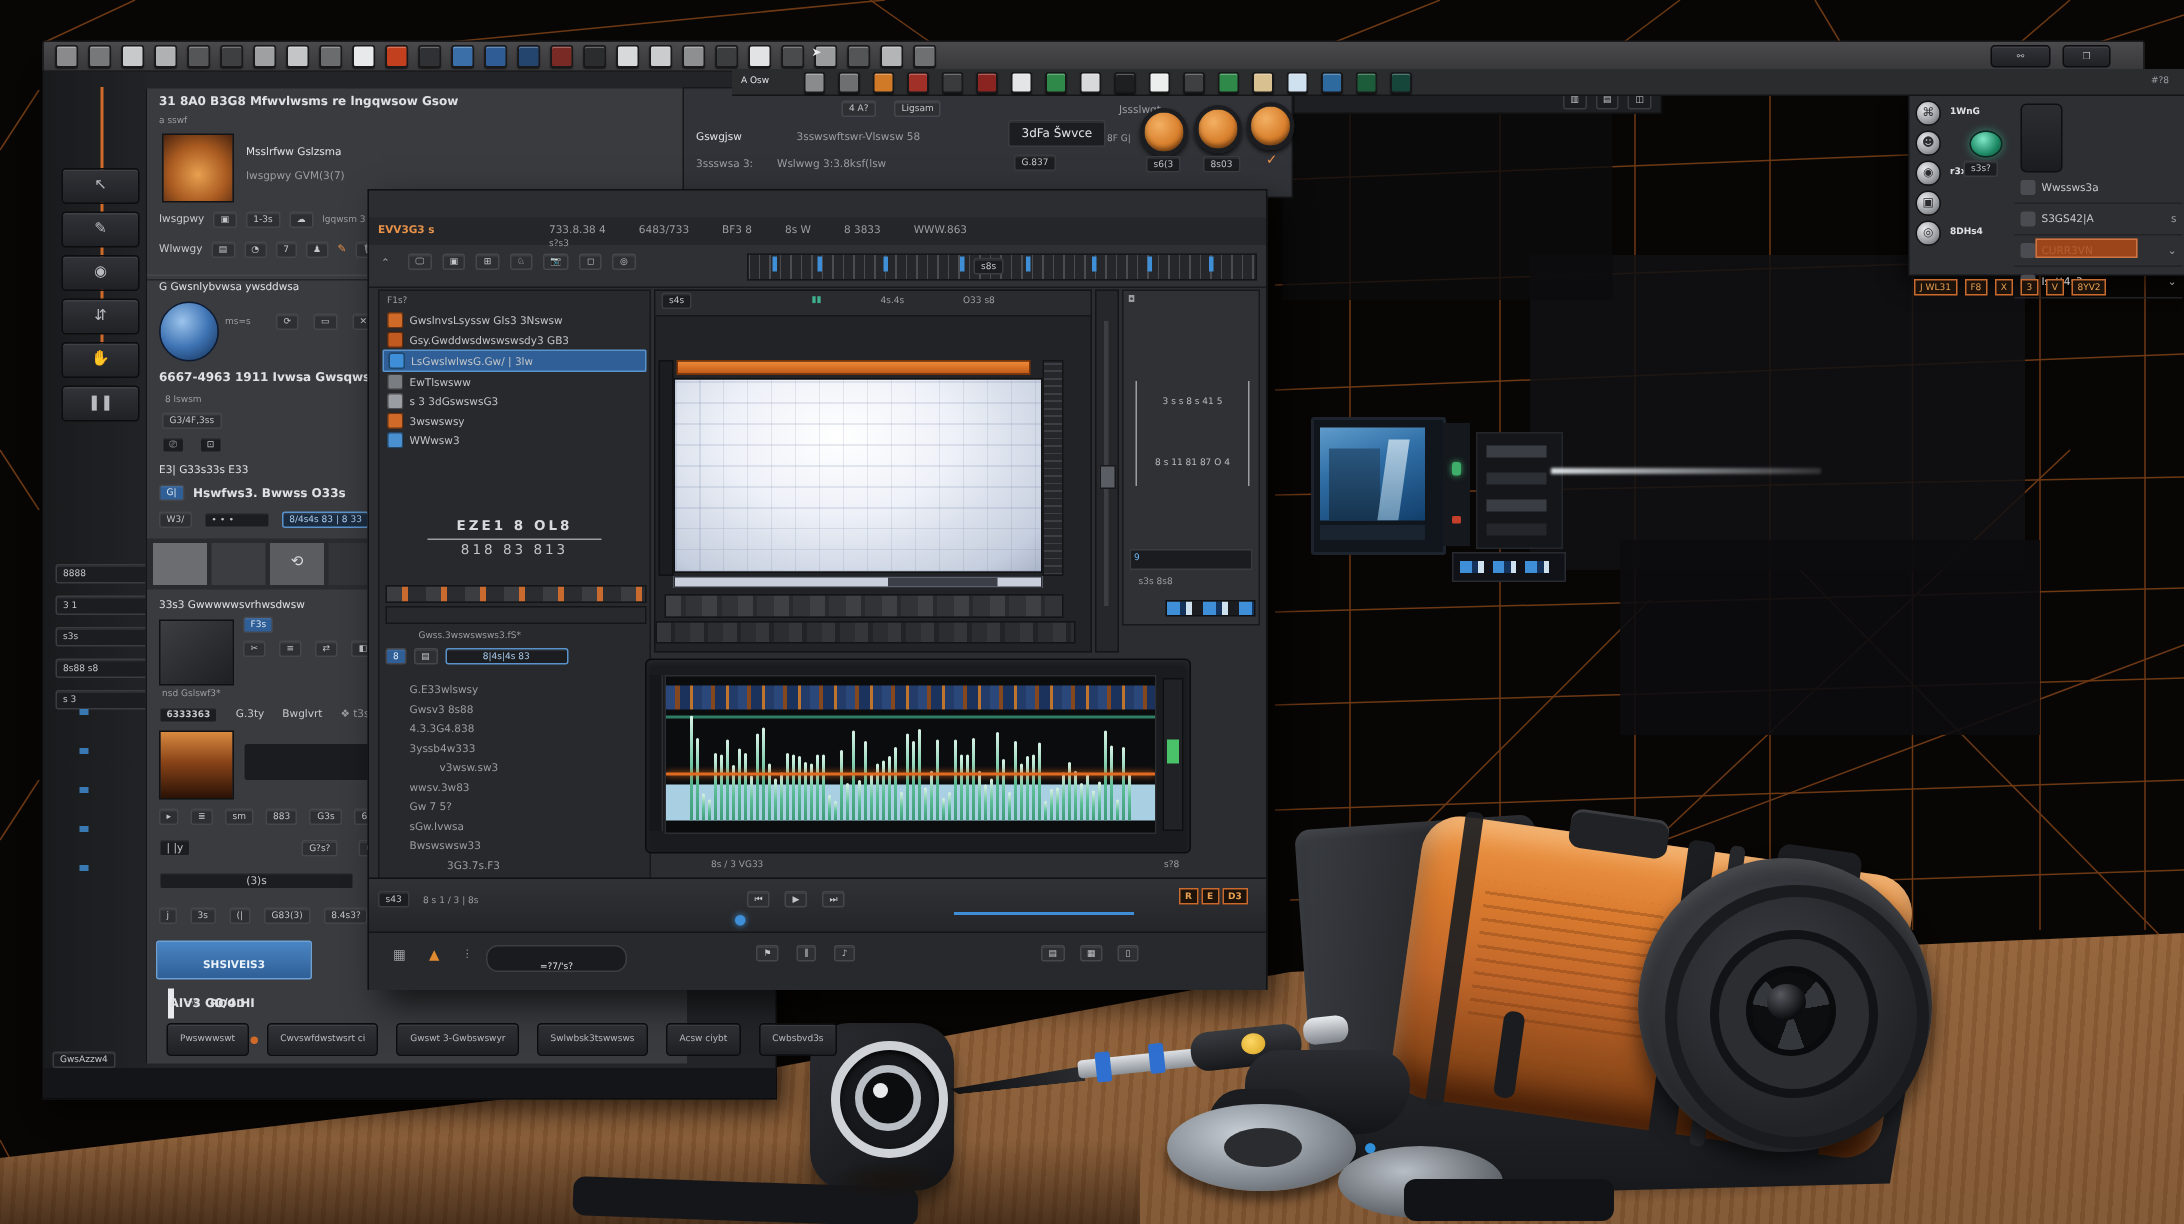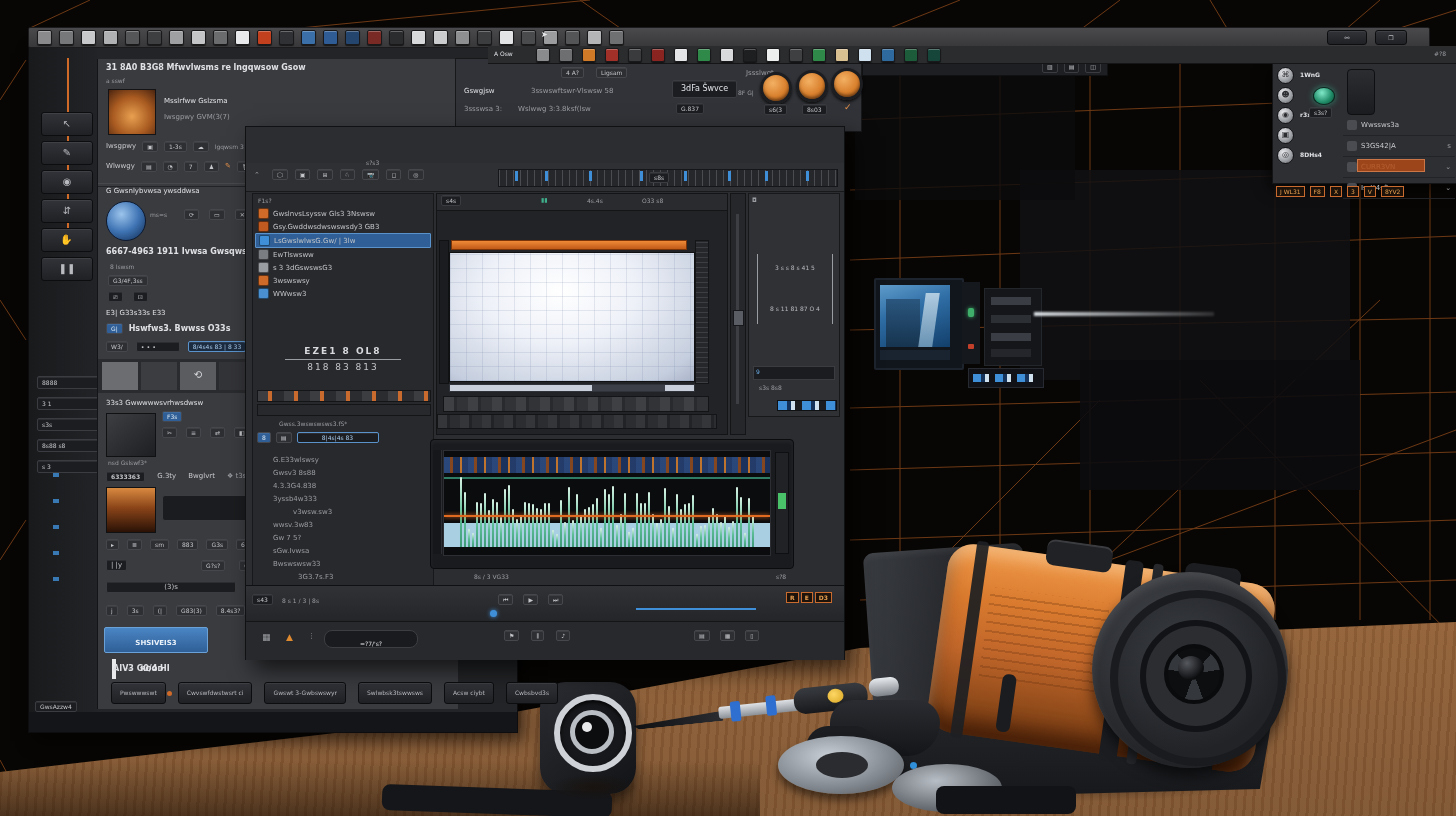--- a/index.html
+++ b/index.html
@@ -497,20 +497,32 @@
   <span class="otab"><i style="font-style:normal;">J WL31</i></span>
       <span class="otab"><i style="font-style:normal;">F8</i></span>
       <span class="otab"><i style="font-style:normal;">X</i></span>
       <span class="otab"><i style="font-style:normal;">3</i></span>
       <span class="otab"><i style="font-style:normal;">V</i></span>
       <span class="otab"><i style="font-style:normal;">8YV2</i></span>
     </div>
 
   <div class="abs" style="left:245px;top:126px;width:598px;height:532px;background:#2c2d31;border:1px solid #101113;z-index:26;box-shadow:8px 10px 22px rgba(0,0,0,.65);">
 
+    <div class="abs" style="left:0;top:18px;width:598px;height:18px;background:#252629;border-bottom:1px solid #17181a;">
+      <span class="abs t7 bold org" style="left:6px;top:4px;">EVV3G3 s</span>
+      <div class="abs" style="left:120px;top:4px;display:flex;gap:22px;">
+
+      <span class="t7 dim"><i style="font-style:normal;">733.8.38 4</i></span>
+          <span class="t7 dim"><i style="font-style:normal;">6483/733</i></span>
+          <span class="t7 dim"><i style="font-style:normal;">BF3 8</i></span>
+          <span class="t7 dim"><i style="font-style:normal;">8s W</i></span>
+          <span class="t7 dim"><i style="font-style:normal;">8 3833</i></span>
+          <span class="t7 dim"><i style="font-style:normal;">WWW.863</i></span>
+        </div>
+    </div>
 
     <div class="abs" style="left:0;top:36px;width:598px;height:28px;background:#2f3034;border-bottom:1px solid #18191b;">
       <span class="abs t7 dim" style="left:8px;top:8px;">⌃</span>
       <div class="abs" style="left:26px;top:6px;display:flex;gap:7px;">
         <span class="chip t6">🖵</span>
         <span class="chip t6">▣</span>
         <span class="chip t6">⊞</span>
         <span class="chip t6">♘</span>
         <span class="chip t6">📷</span>
         <span class="chip t6">◻</span>

